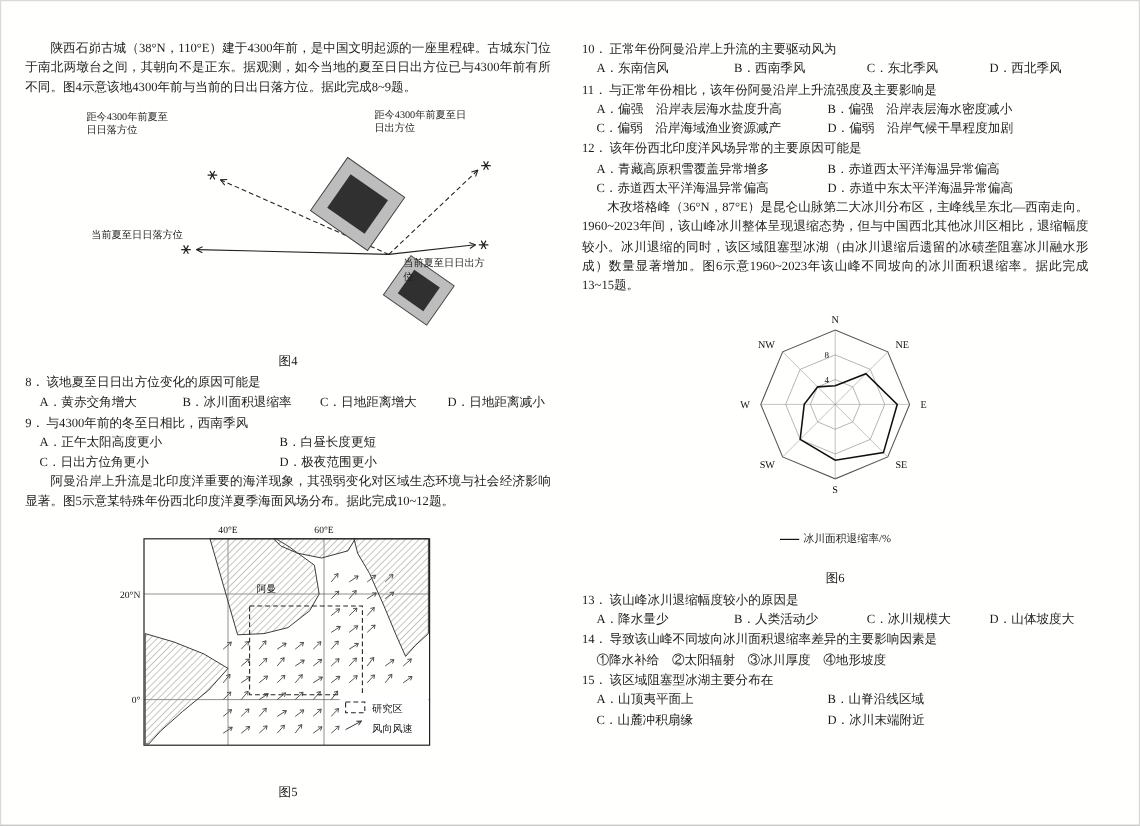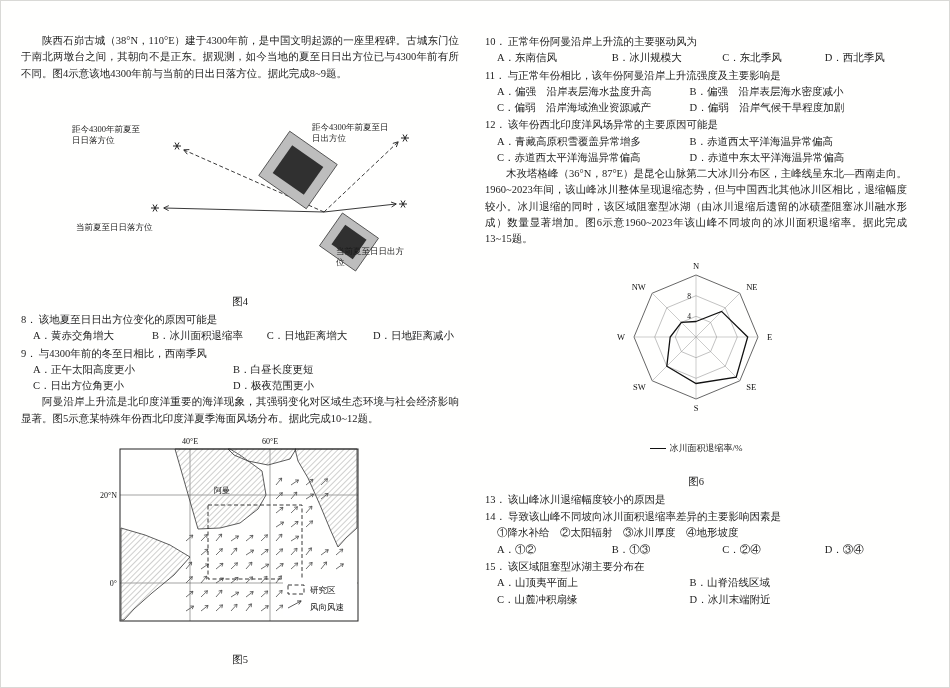--- a/index.html
+++ b/index.html
@@ -19,21 +19,21 @@
   .qnum{flex:0 0 auto;margin-right:2px;}
   .opts{padding-left:12px;display:grid;column-gap:4px;}
   .opts-4{grid-template-columns:27% 26% 24% 23%;}
   .opts-2{grid-template-columns:46% 54%;}
   .opt{white-space:nowrap;}
   .sub{padding-left:12px;}
   .fig{margin:4px 0 2px;text-align:center;}
   .figcap{font-size:10.5px;margin-top:18px;text-align:center;}
   
   .fig4-wrap{position:relative;width:348px;height:190px;margin:2px auto 0;text-align:left;}
-  .fig4-label{position:absolute;font-size:8.5px;line-height:1.3;margin-top:32px;}
+  .fig4-label{position:absolute;font-size:8.5px;line-height:1.3;}
   .ray{stroke:#222;stroke-width:0.9;fill:none;}
   .ray.dashed{stroke-dasharray:4 2.5;}
   .sun-icon{stroke:#222;stroke-width:1;fill:none;}
   .wall-outer{fill:#bdbdbd;stroke:#444;stroke-width:0.8;}
   .wall-inner{fill:#303030;}
   
   .map-frame{fill:none;stroke:#222;stroke-width:1;}
   .gridline{stroke:#333;stroke-width:0.45;}
   .coast{stroke:#333;stroke-width:0.8;}
   .wind-arrow{stroke:#444;stroke-width:0.7;fill:none;}
@@ -244,21 +244,21 @@
 
   <div class="col-right">
 
     <div class="q">
       <p class="stem">
           <span class="qnum">10．</span>
           <span>正常年份阿曼沿岸上升流的主要驱动风为</span>
         </p>
       <div class="opts opts-4">
         <span class="opt">A．东南信风</span>
-        <span class="opt">B．冰川规模大</span>
+        <span class="opt">B．西南季风</span>
         <span class="opt">C．东北季风</span>
         <span class="opt">D．西北季风</span>
       </div>
     </div>
 
     <div class="q">
       <p class="stem">
           <span class="qnum">11．</span>
           <span>与正常年份相比，该年份阿曼沿岸上升流强度及主要影响是</span>
         </p>
@@ -312,34 +312,34 @@
         </svg>
       <div class="fig6-legend"><span class="legend-line"></span><span>冰川面积退缩率/%</span></div>
       <div class="figcap">图6</div>
     </figure>
 
     <div class="q">
       <p class="stem">
           <span class="qnum">13．</span>
           <span>该山峰冰川退缩幅度较小的原因是</span>
         </p>
+      <div class="opts opts-4">
+        <span class="opt">A．降水量少</span>
+        <span class="opt">B．人类活动少</span>
+        <span class="opt">C．冰川规模大</span>
+        <span class="opt">D．山体坡度大</span>
+      </div>
     </div>
 
     <div class="q">
       <p class="stem">
           <span class="qnum">14．</span>
           <span>导致该山峰不同坡向冰川面积退缩率差异的主要影响因素是</span>
         </p>
       <p class="sub">①降水补给　②太阳辐射　③冰川厚度　④地形坡度</p>
-      <div class="opts opts-4">
-        <span class="opt">A．①②</span>
-        <span class="opt">B．①③</span>
-        <span class="opt">C．②④</span>
-        <span class="opt">D．③④</span>
-      </div>
     </div>
 
     <div class="q">
       <p class="stem">
           <span class="qnum">15．</span>
           <span>该区域阻塞型冰湖主要分布在</span>
         </p>
       <div class="opts opts-2">
         <span class="opt">A．山顶夷平面上</span>
         <span class="opt">B．山脊沿线区域</span>

